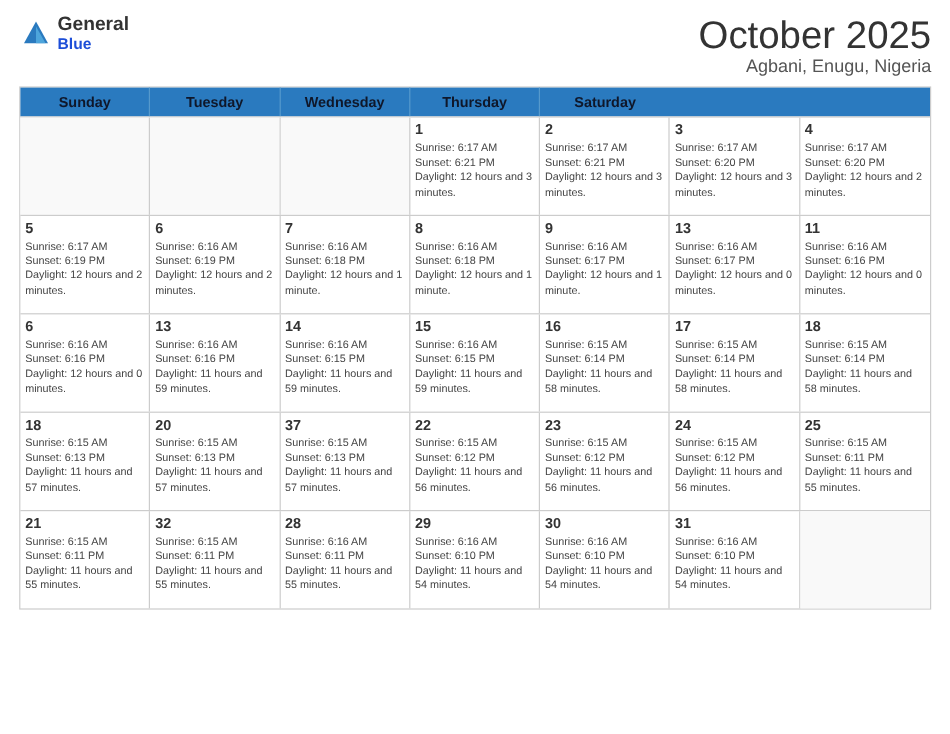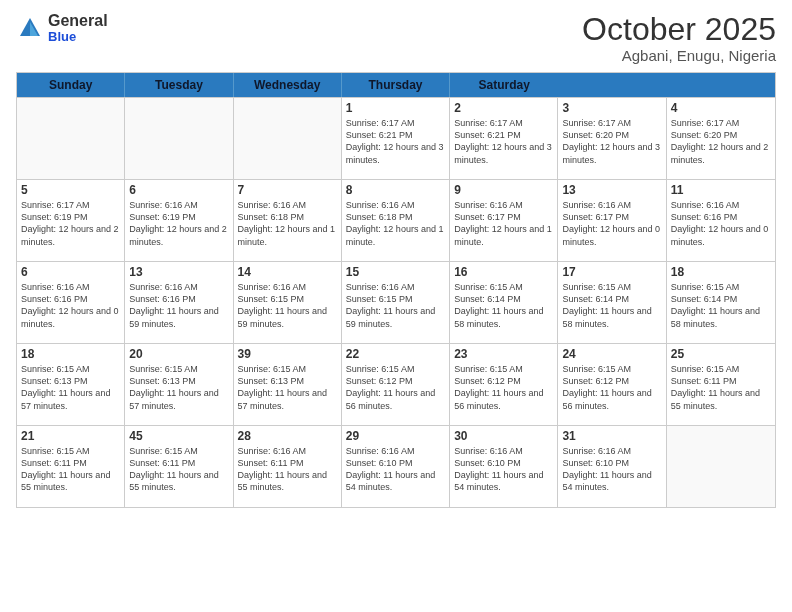--- a/index.html
+++ b/index.html
@@ -228,21 +228,21 @@
         <div class="cal-row">
           <div class="cal-cell">
             <span class="day-num">18</span>
             <div class="day-info">Sunrise: 6:15 AM<br>Sunset: 6:13 PM<br>Daylight: 11 hours and 57 minutes.</div>
           </div>
           <div class="cal-cell">
             <span class="day-num">20</span>
             <div class="day-info">Sunrise: 6:15 AM<br>Sunset: 6:13 PM<br>Daylight: 11 hours and 57 minutes.</div>
           </div>
           <div class="cal-cell">
-            <span class="day-num">39</span>
+            <span class="day-num">37</span>
             <div class="day-info">Sunrise: 6:15 AM<br>Sunset: 6:13 PM<br>Daylight: 11 hours and 57 minutes.</div>
           </div>
           <div class="cal-cell">
             <span class="day-num">22</span>
             <div class="day-info">Sunrise: 6:15 AM<br>Sunset: 6:12 PM<br>Daylight: 11 hours and 56 minutes.</div>
           </div>
           <div class="cal-cell">
             <span class="day-num">23</span>
             <div class="day-info">Sunrise: 6:15 AM<br>Sunset: 6:12 PM<br>Daylight: 11 hours and 56 minutes.</div>
           </div>
@@ -254,21 +254,21 @@
             <span class="day-num">25</span>
             <div class="day-info">Sunrise: 6:15 AM<br>Sunset: 6:11 PM<br>Daylight: 11 hours and 55 minutes.</div>
           </div>
         </div>
         <div class="cal-row">
           <div class="cal-cell">
             <span class="day-num">21</span>
             <div class="day-info">Sunrise: 6:15 AM<br>Sunset: 6:11 PM<br>Daylight: 11 hours and 55 minutes.</div>
           </div>
           <div class="cal-cell">
-            <span class="day-num">45</span>
+            <span class="day-num">32</span>
             <div class="day-info">Sunrise: 6:15 AM<br>Sunset: 6:11 PM<br>Daylight: 11 hours and 55 minutes.</div>
           </div>
           <div class="cal-cell">
             <span class="day-num">28</span>
             <div class="day-info">Sunrise: 6:16 AM<br>Sunset: 6:11 PM<br>Daylight: 11 hours and 55 minutes.</div>
           </div>
           <div class="cal-cell">
             <span class="day-num">29</span>
             <div class="day-info">Sunrise: 6:16 AM<br>Sunset: 6:10 PM<br>Daylight: 11 hours and 54 minutes.</div>
           </div>

